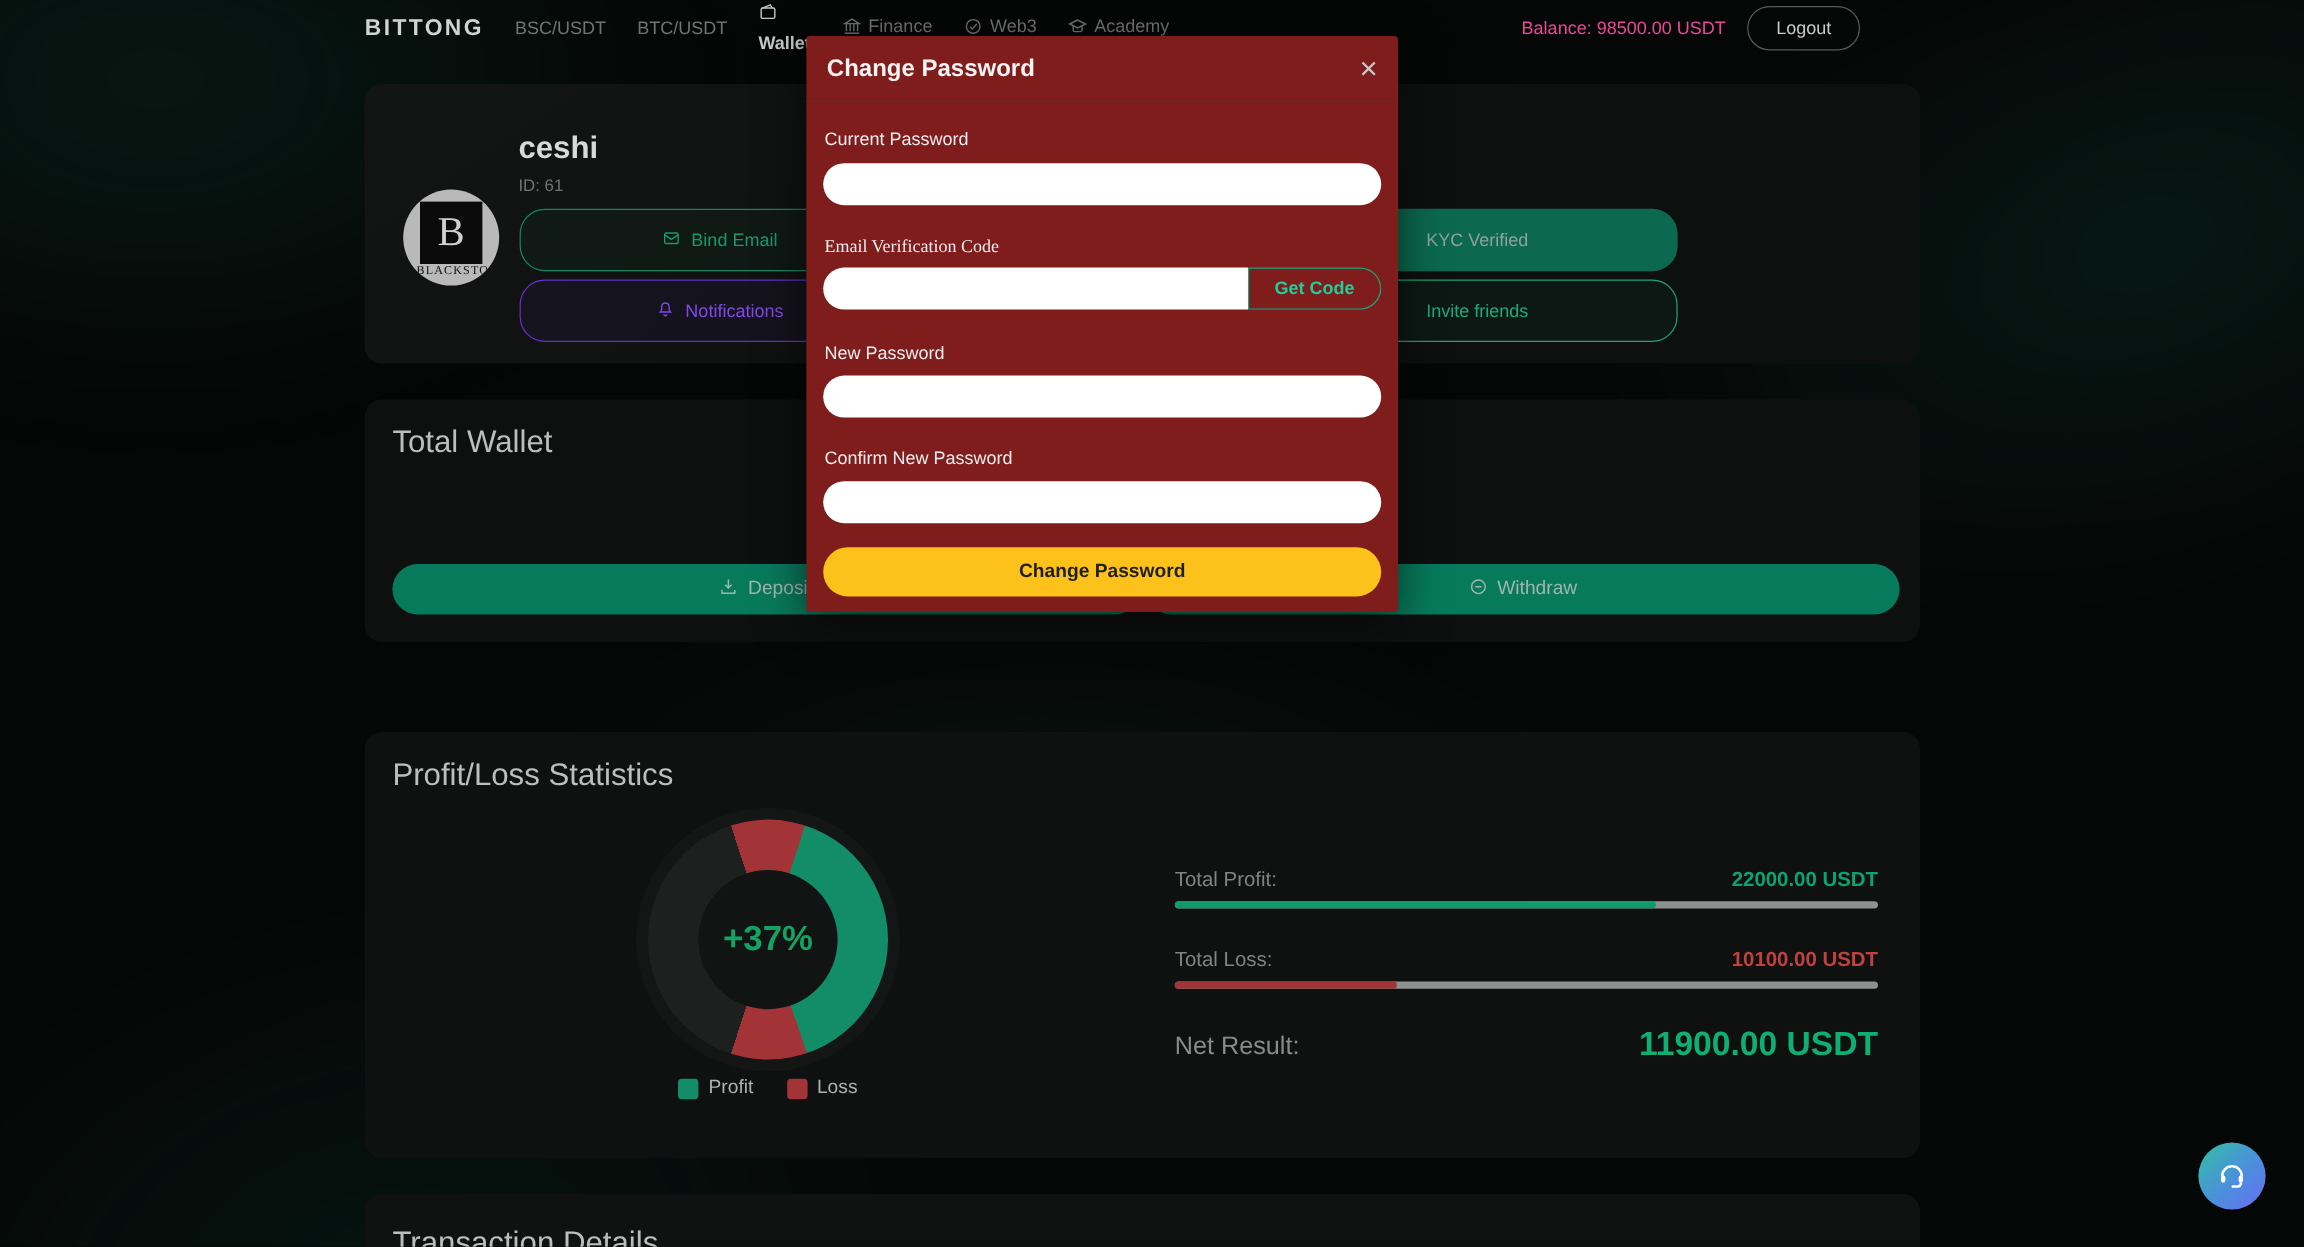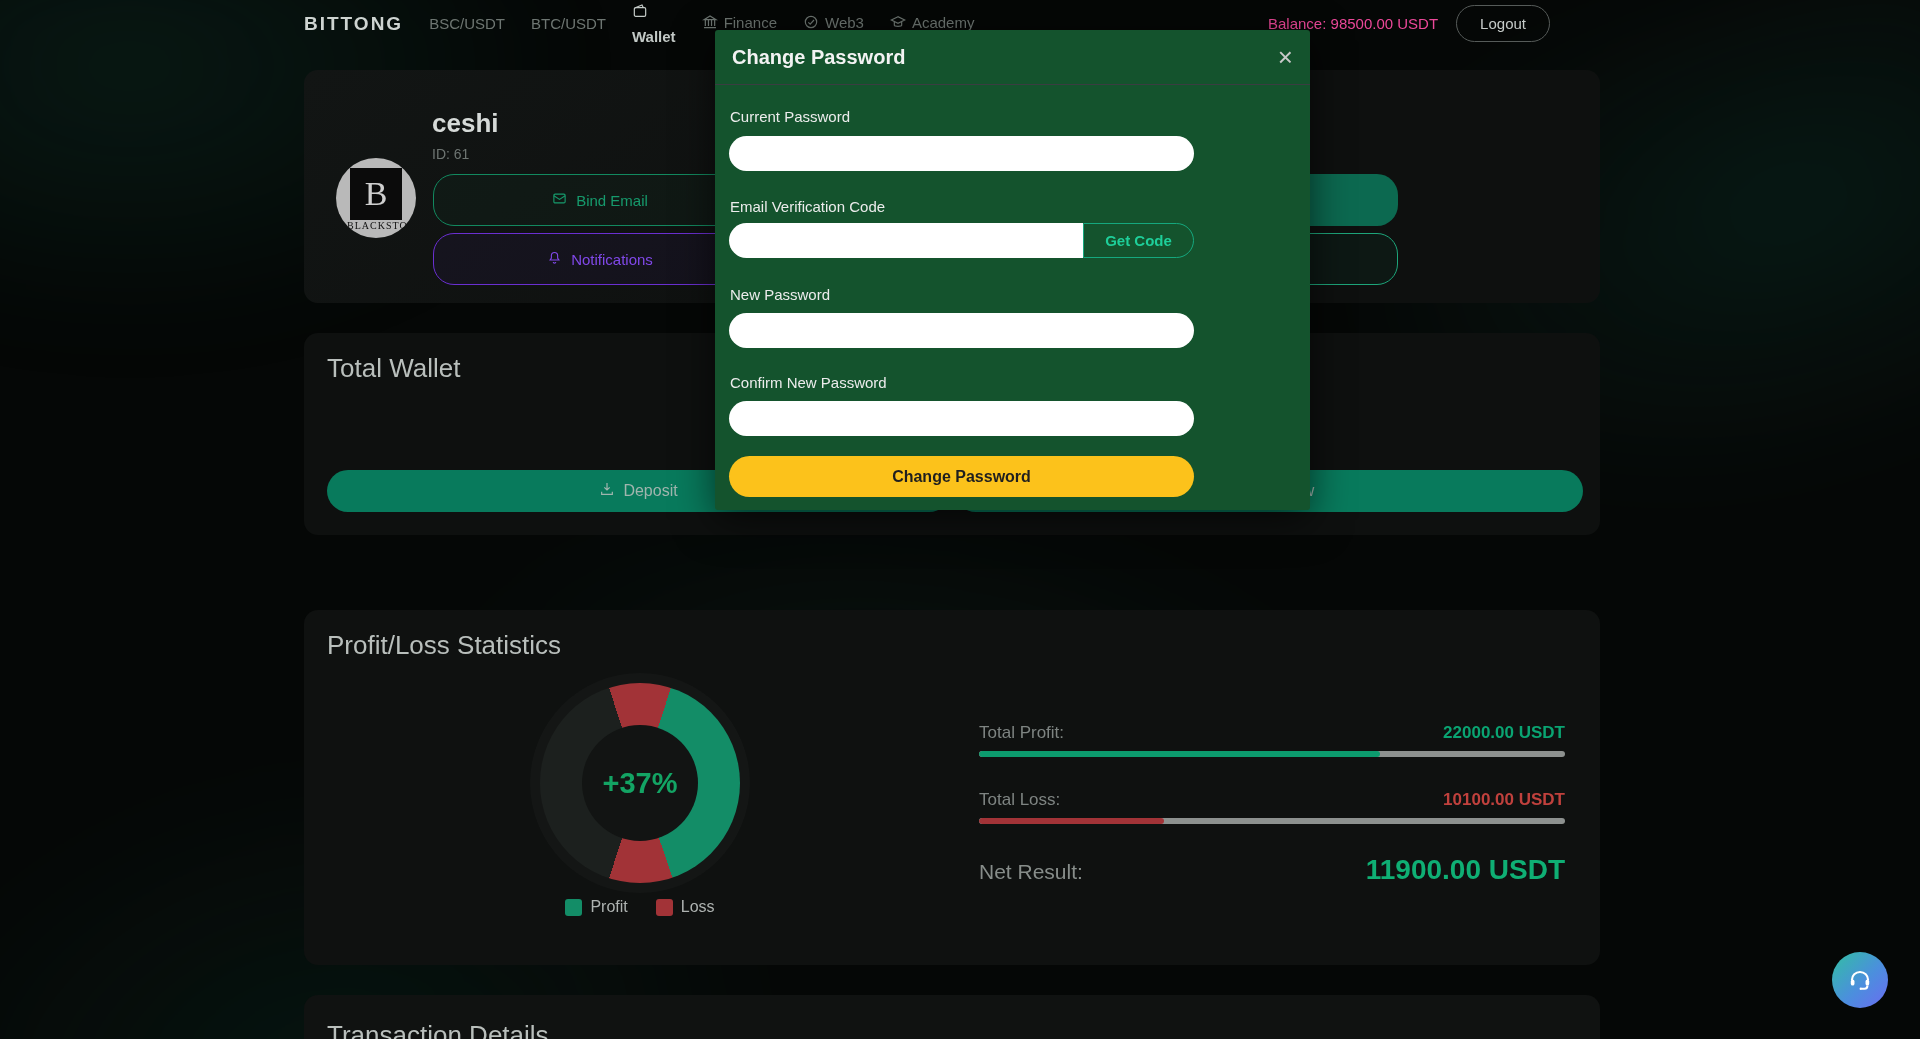--- a/index.html
+++ b/index.html
@@ -87,22 +87,22 @@
   .stat-bar-fill { height:100%; border-radius:3px; }
   .green-text { color:#0aa472; }
   .red-text { color:#c0413d; }
   .net-label { position:absolute; left:675px; top:250px; font-size:21px; color:#878d8a; }
   .net-value { position:absolute; right:35px; top:244px; font-size:28px; font-weight:bold; color:#0faf74; }
 
   
   #transactions-card { top:995px; height:80px; border-radius:14px 14px 0 0; background:#101211; }
 
   
-  .modal { position:absolute; left:715px; top:30px; width:595px; height:480px;
-           background:#14532d; border-radius:3px; box-shadow:0 10px 40px rgba(0,0,0,.6); z-index:10; }
+  .modal { position:absolute; left:672px; top:30px; width:493px; height:480px;
+           background:#7f1d1d; border-radius:3px; box-shadow:0 10px 40px rgba(0,0,0,.6); z-index:10; }
   .modal-header { position:absolute; left:0; top:0; width:100%; height:55px;
                   border-bottom:1px solid #3a3d41; display:flex; align-items:center;
                   justify-content:space-between; padding:0 17px; }
   .modal-title { font-size:20px; font-weight:bold; color:#f3f3f3; }
   .modal-close { font-size:26px; line-height:1; color:#c9c9c9; cursor:pointer; background:none; border:none;
                  font-family:"Liberation Sans", sans-serif; }
   .modal-label { position:absolute; left:15px; font-size:15px; color:#ececec;text-align:center; }
   .modal-input { position:absolute; left:14px; width:465px; height:35px; border-radius:18px;
                  border:none; background:#ffffff; padding:0 16px; font-size:14px; color:#222;
                  font-family:"Liberation Sans", sans-serif; outline:none; }
@@ -283,21 +283,21 @@
 
 <div class="modal">
   <div class="modal-header">
     <span class="modal-title">Change Password</span>
     <button class="modal-close">×</button>
   </div>
 
   <div class="modal-label" style="top:78px;">Current Password</div>
   <input class="modal-input" style="top: 106px;" type="password" value="">
 
-  <div class="modal-label" style="top:168px;">Email Verification Code</div>
+  <div class="modal-label" style="top:168px;font-family:Liberation Serif, serif;">Email Verification Code</div>
   <input class="modal-input short" style="top: 193px;" type="text" value="">
   <button class="getcode-btn" style="top:193px;">Get Code</button>
 
   <div class="modal-label" style="top:256px;">New Password</div>
   <input class="modal-input" style="top: 283px;" type="password" value="">
 
   <div class="modal-label" style="top:344px;">Confirm New Password</div>
   <input class="modal-input" style="top: 371px;" type="password" value="">
 
   <button class="modal-submit">Change Password</button>

